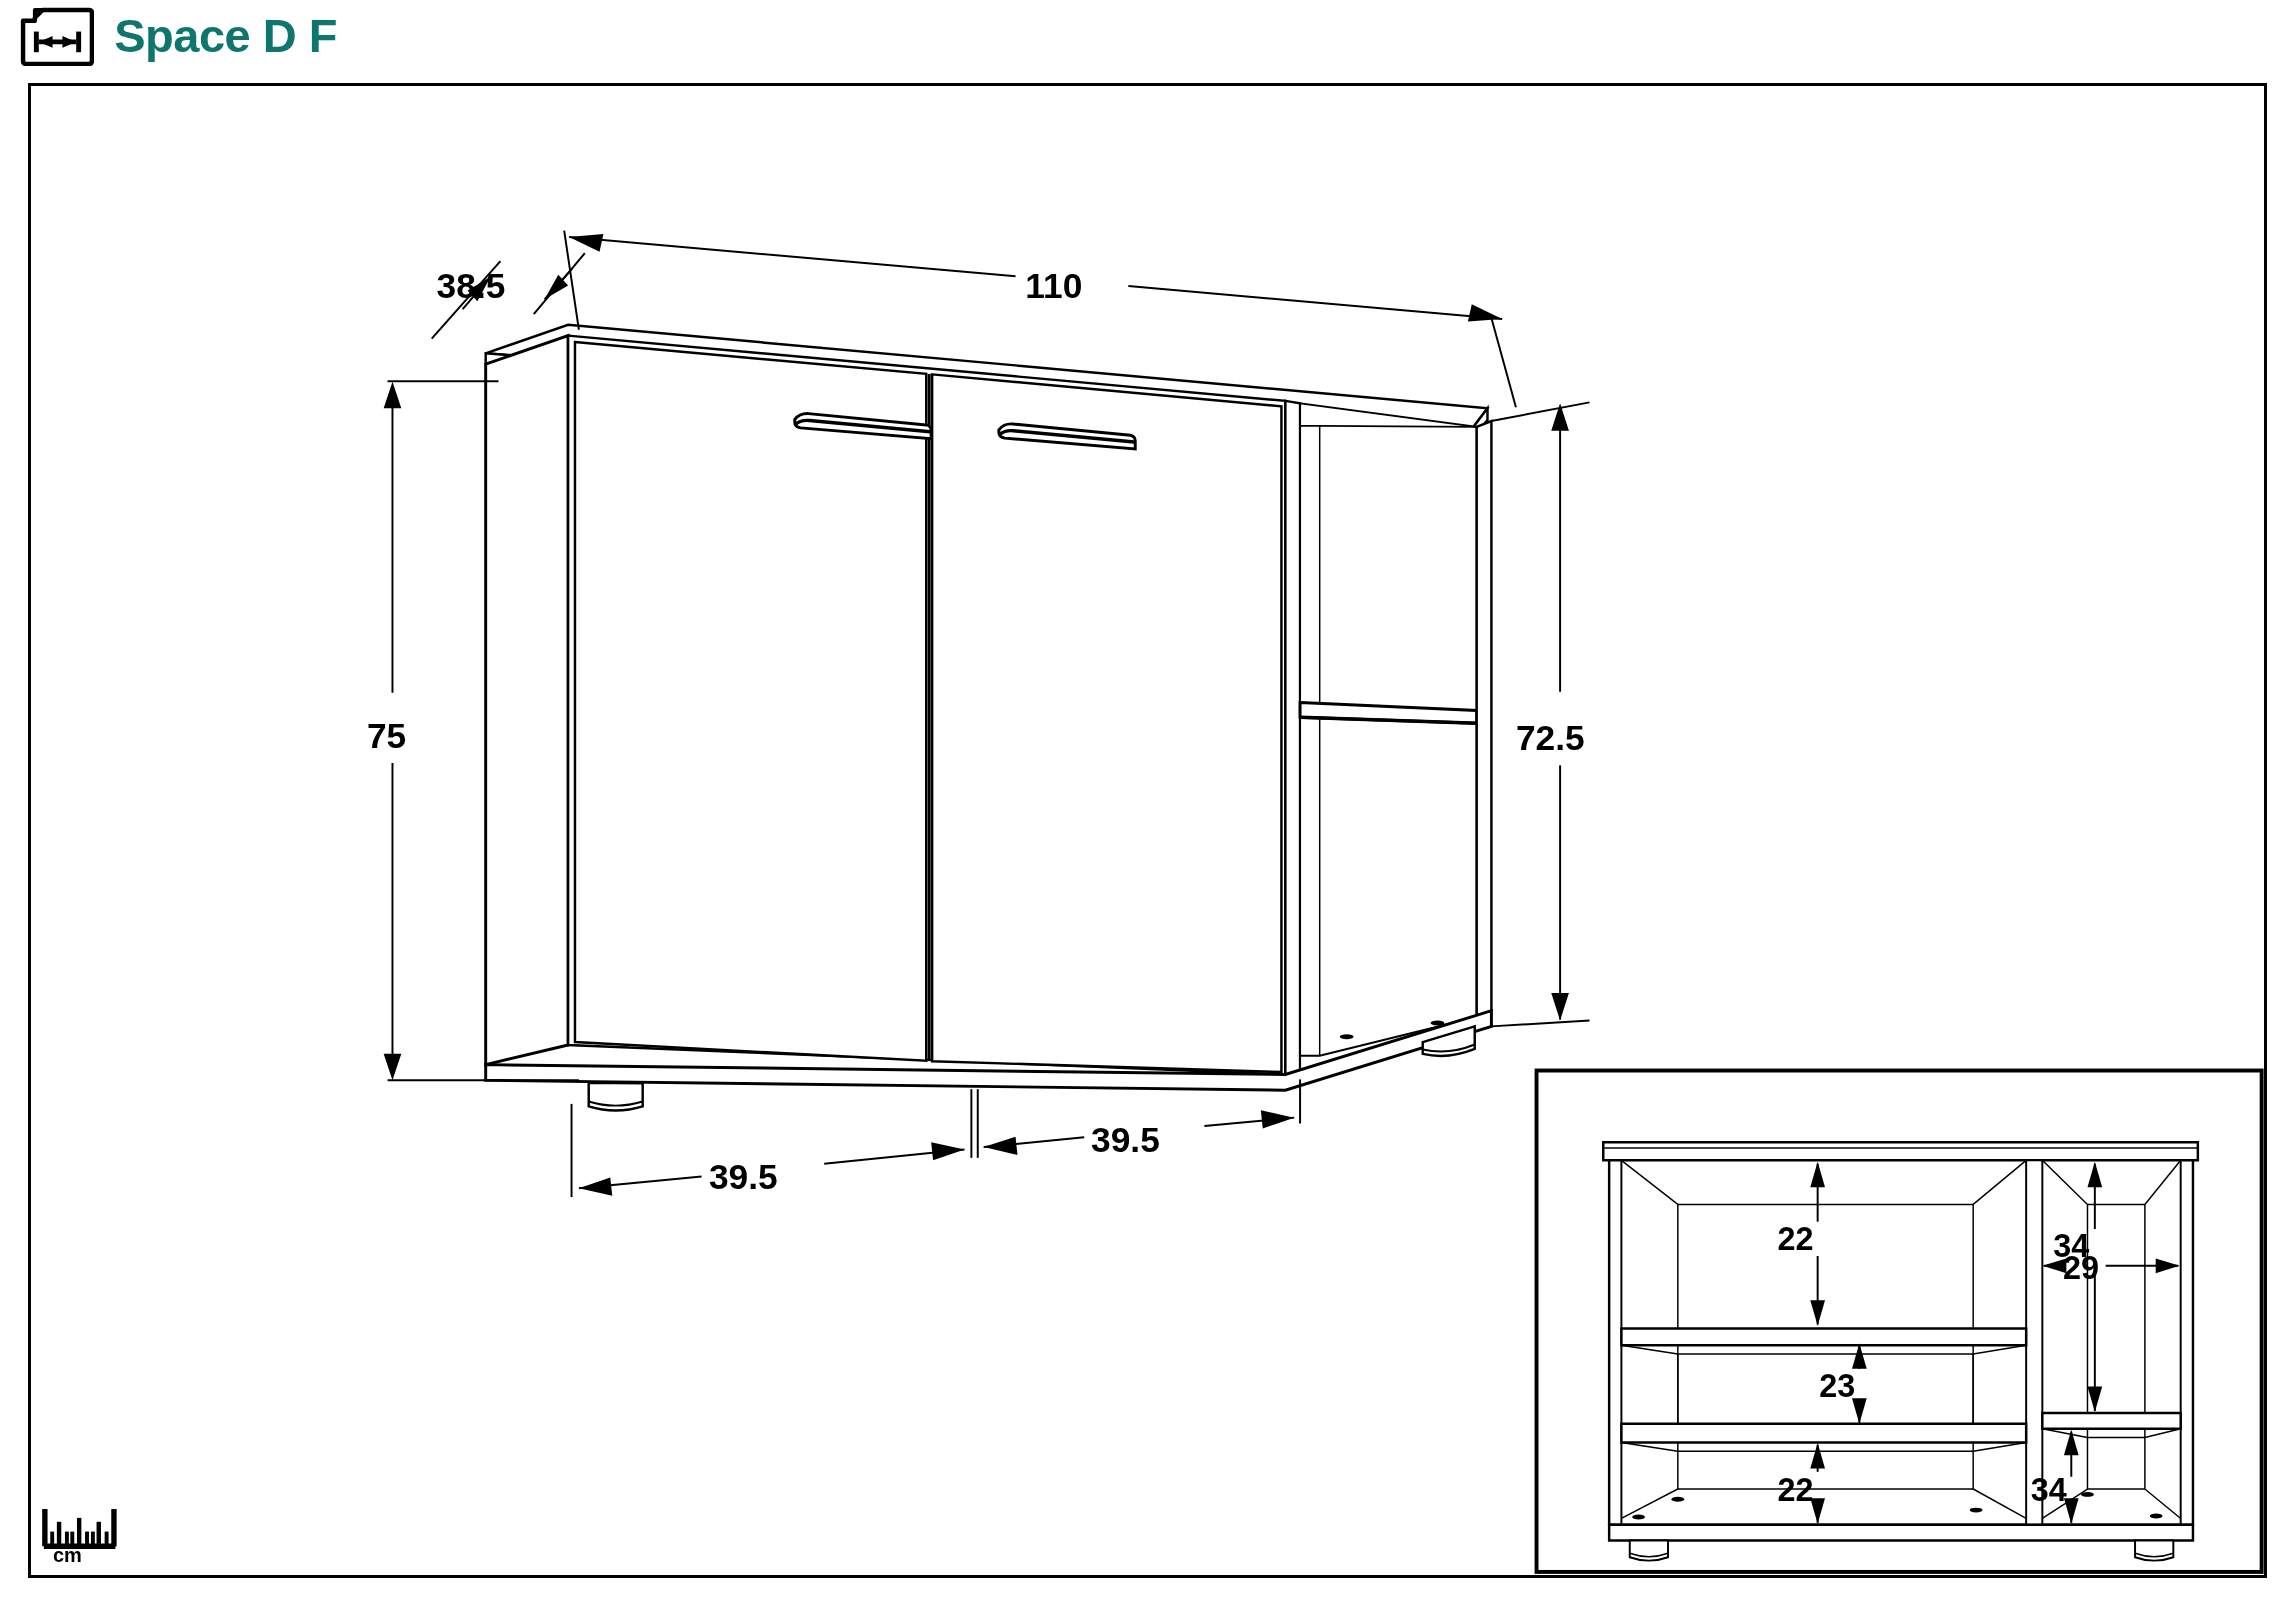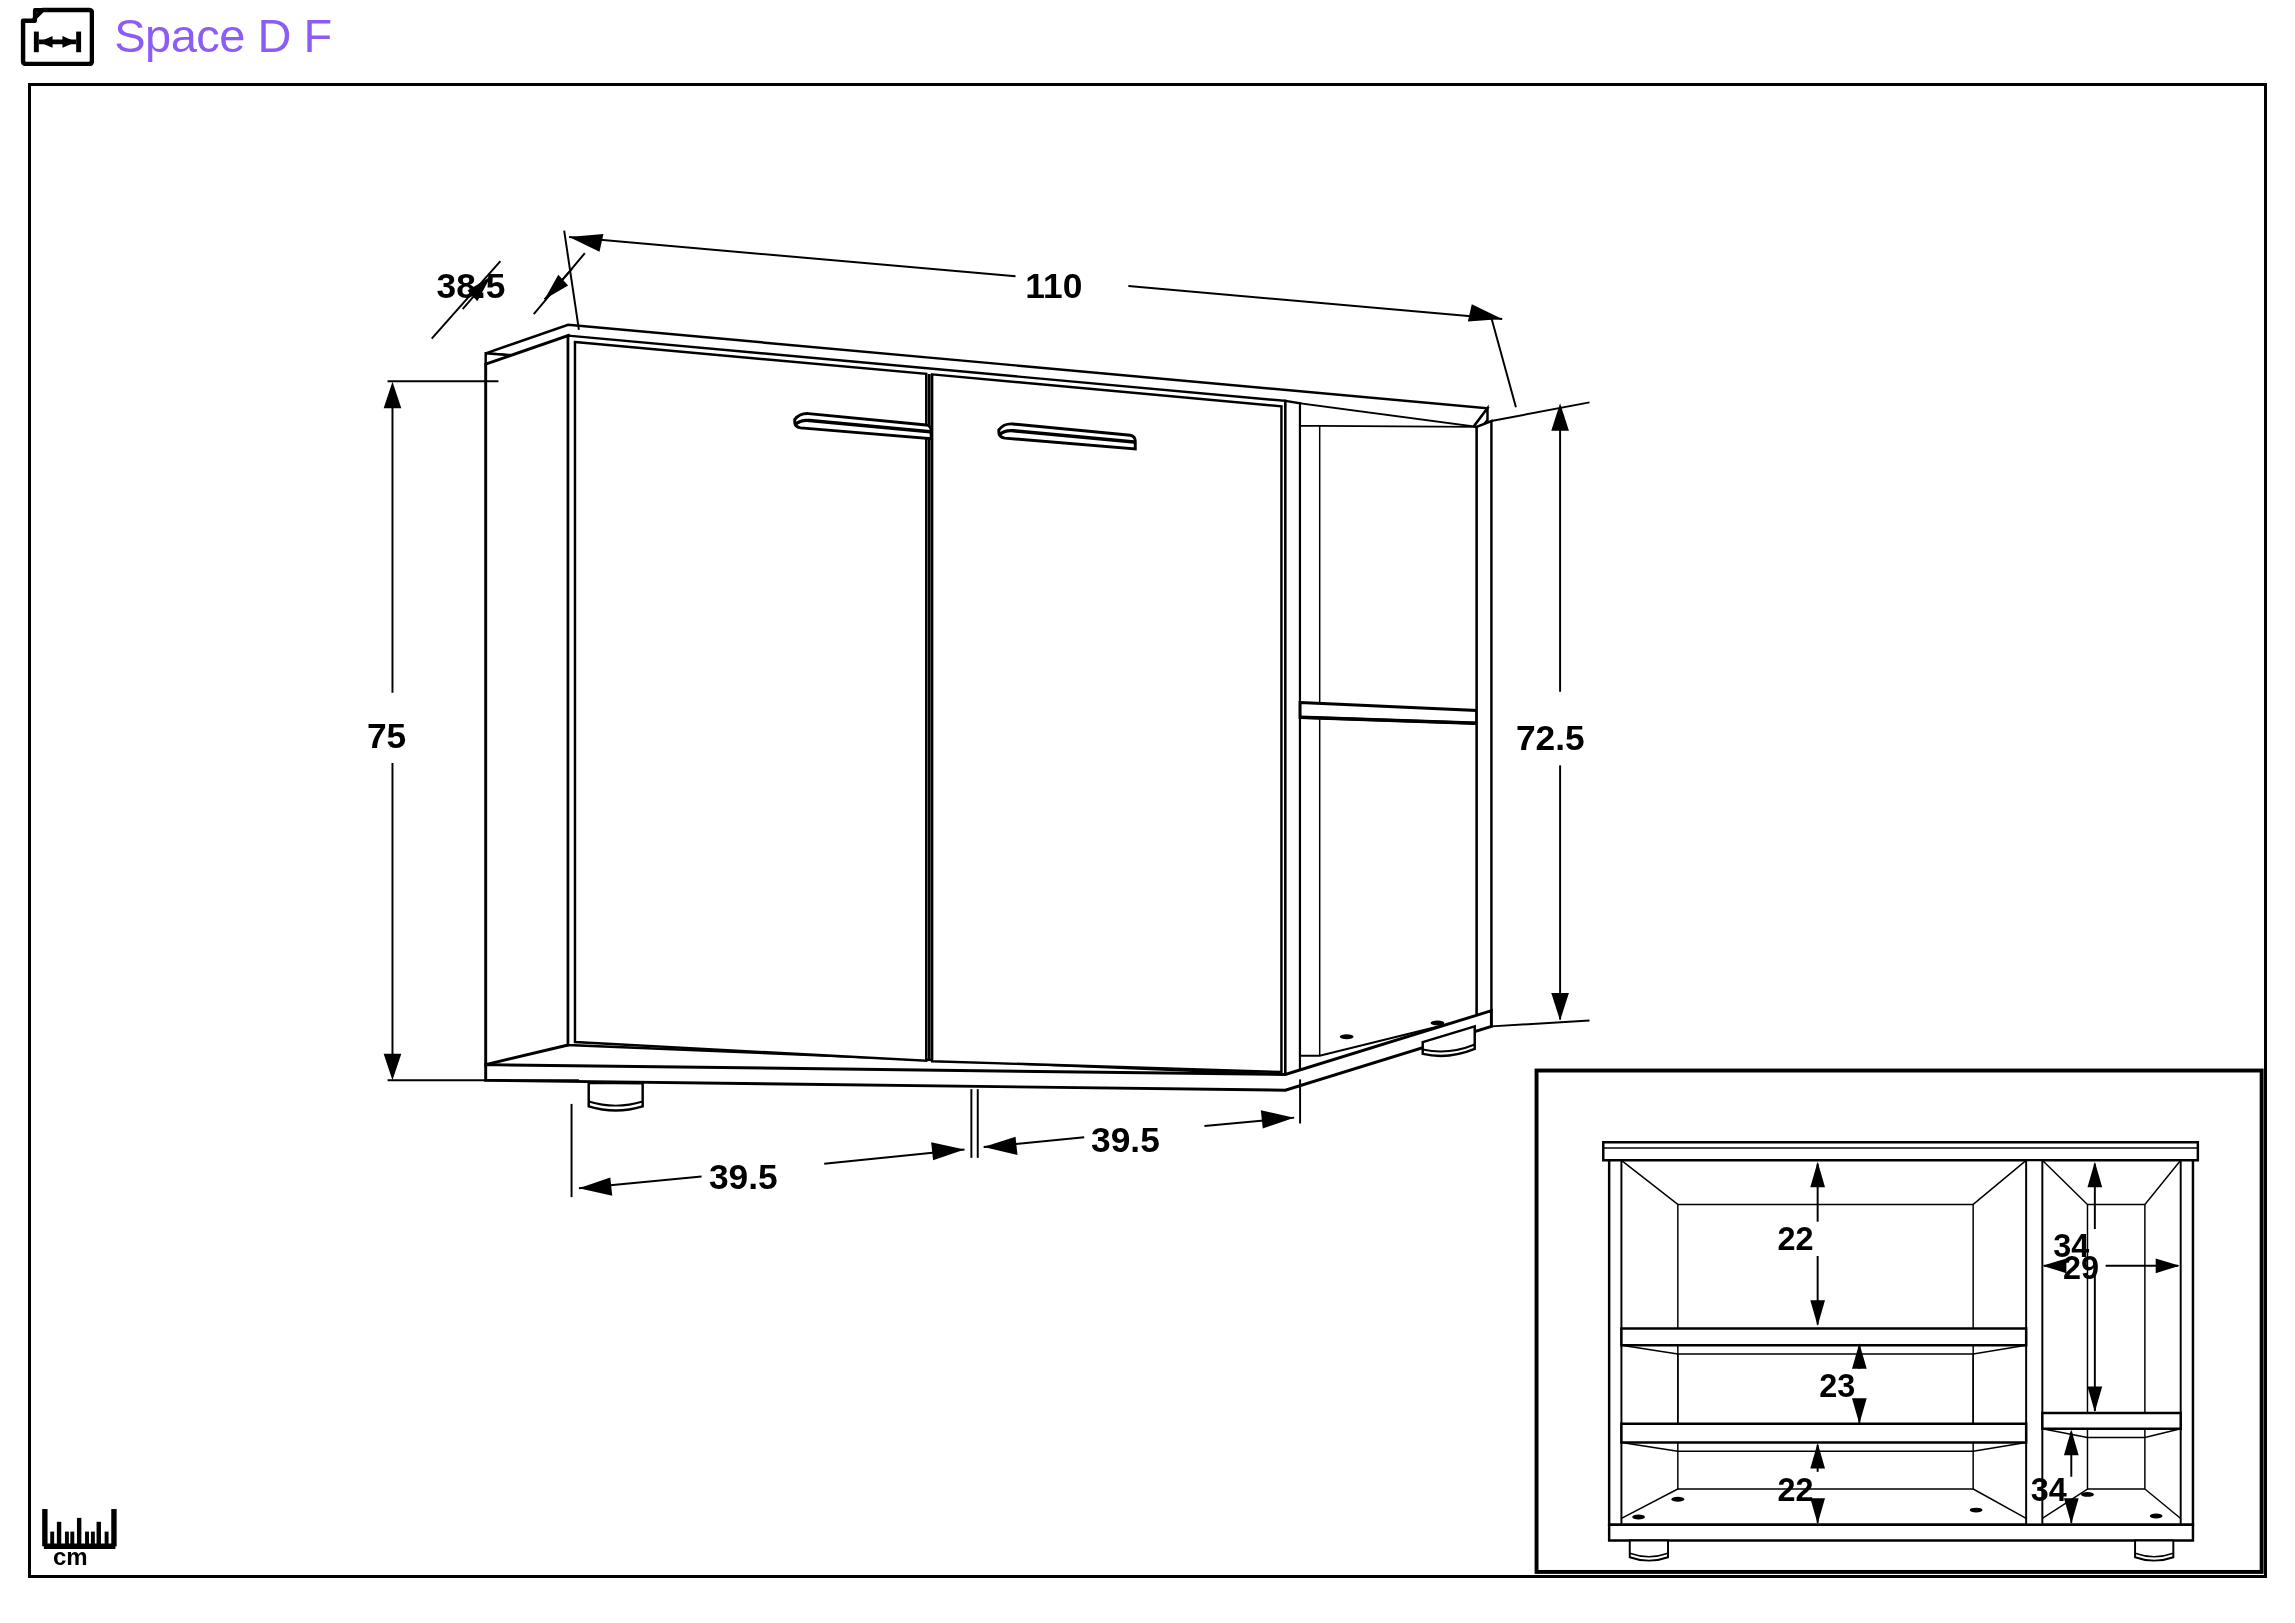--- a/index.html
+++ b/index.html
@@ -25,22 +25,22 @@
     align-items: center;
     gap: 20.6px;
   }
   #doc-icon {
     width: 74px;
     height: 60px;
     flex: 0 0 auto;
   }
   #title-text {
     font-size: 47px;
-    font-weight: normal;
-    color: #8b5cf6;
+    font-weight: bold;
+    color: #0f766e;
     letter-spacing: -0.5px;
     line-height: 1;
     white-space: nowrap;
   }
 
   
   #page-frame {
     position: absolute;
     left: 28px;
     top: 83px;
@@ -70,21 +70,21 @@
     position: absolute;
     left: 38px;
     top: 1499px;
     width: 98px;
     height: 74px;
   }
   #scale-label {
     position: absolute;
     left: 53px;
     top: 1545px;
-    font-size: 24px;
+    font-size: 20px;
     font-weight: bold;
     color: #000;
     line-height: 1;
   }
 
   .dimtext-lg { font-size: 72px; }
   .dimtext-md { font-size: 66px; }
 </style>
 </head>
 <body>

